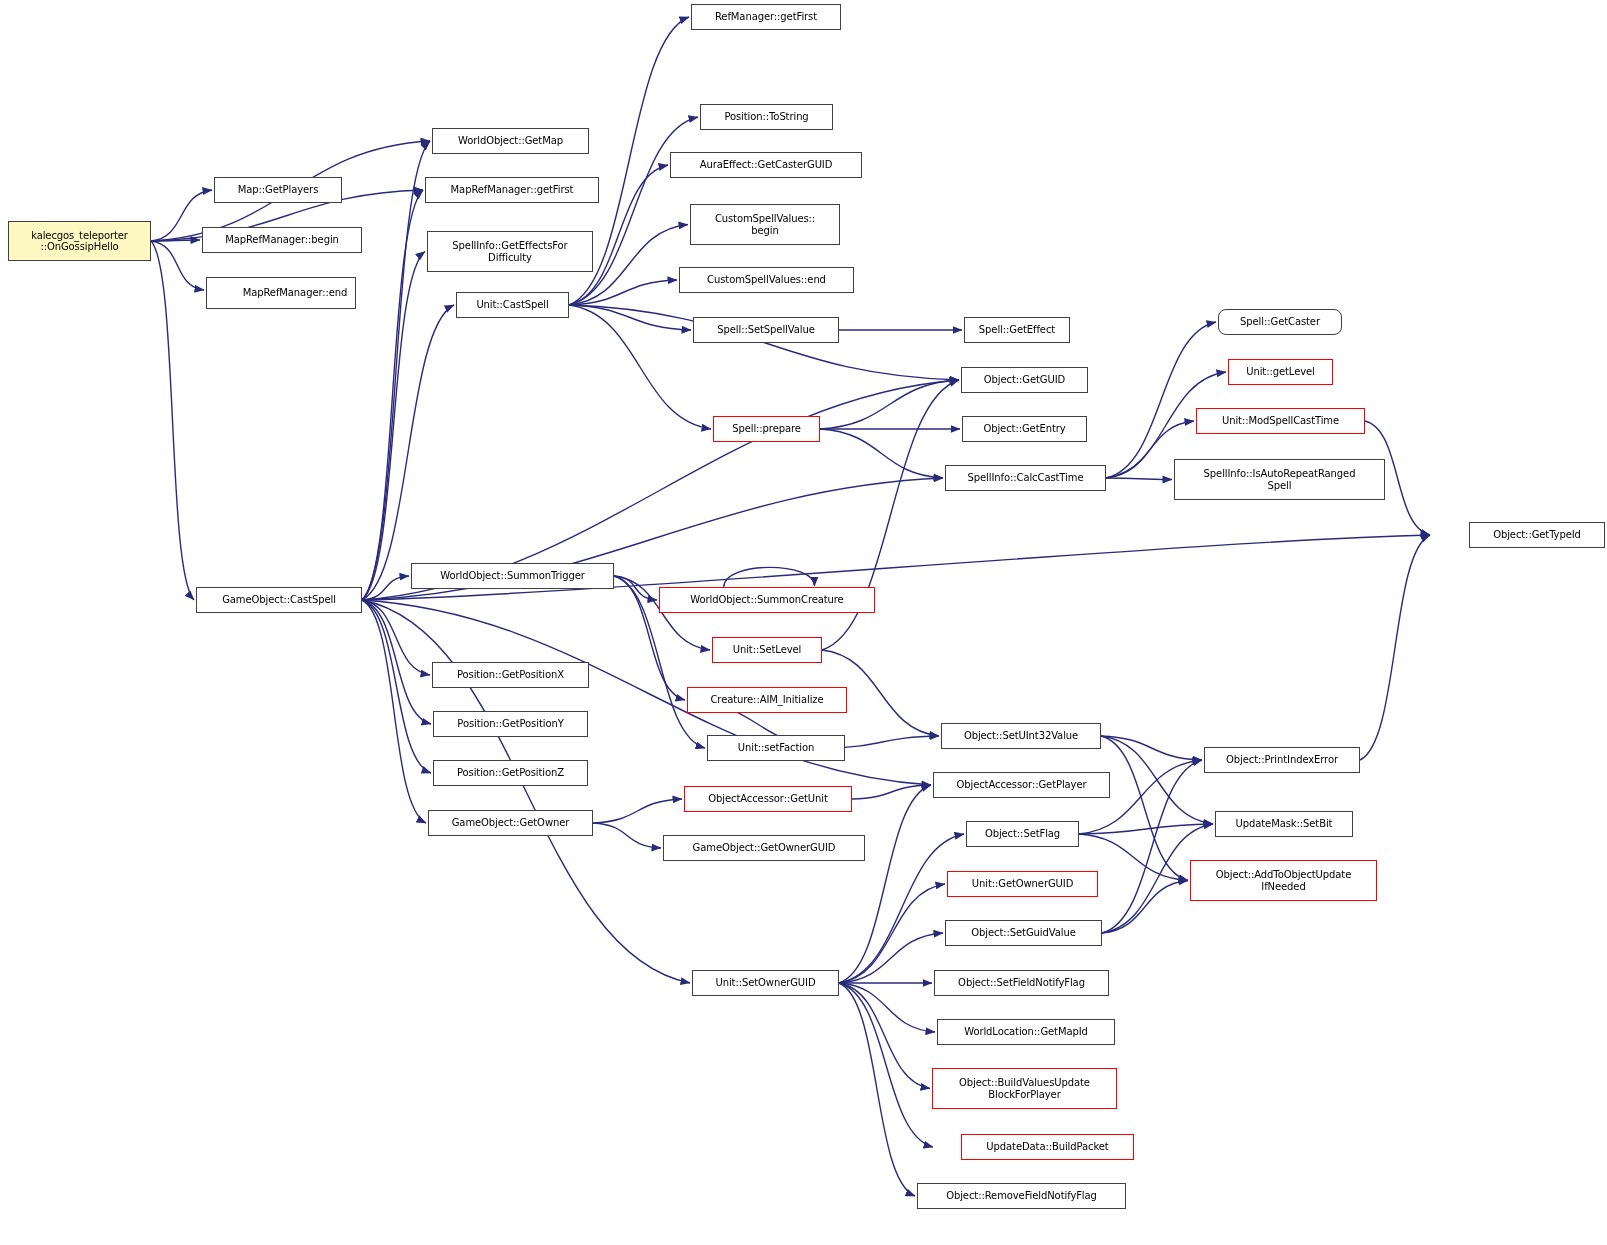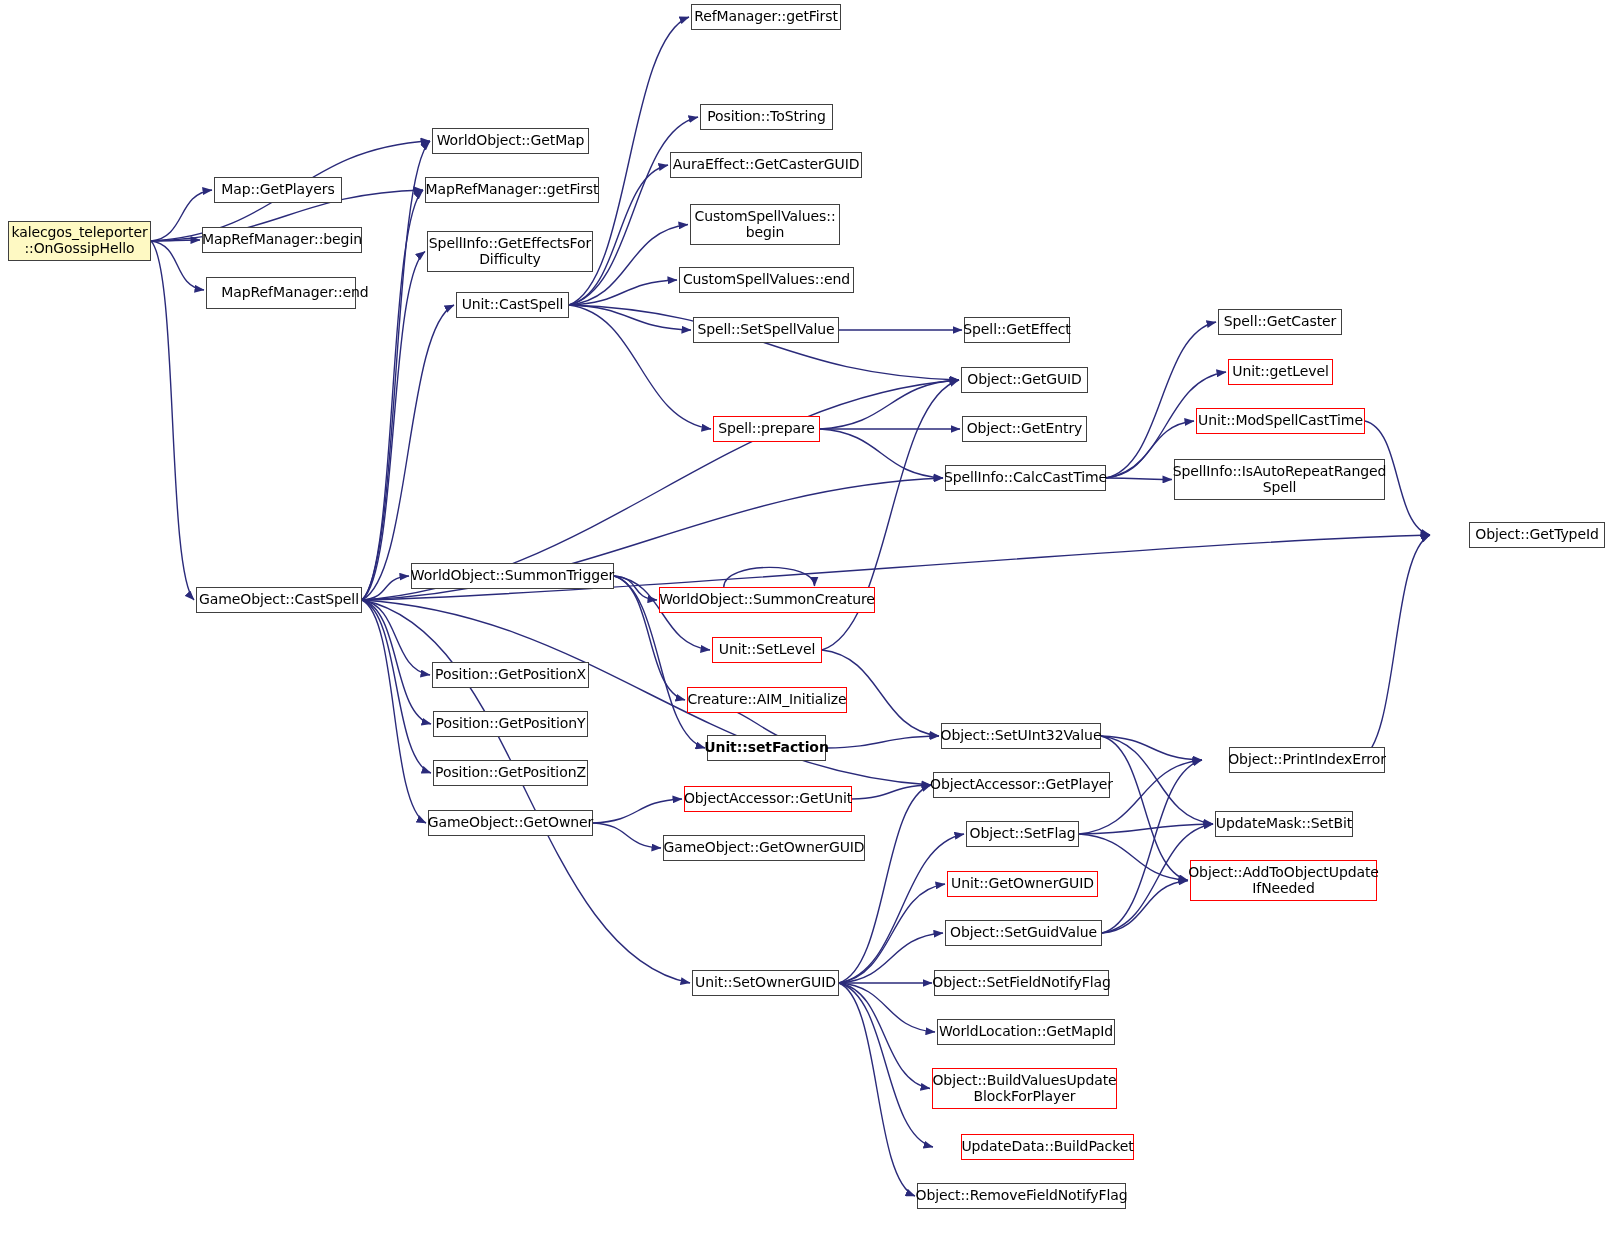--- a/index.html
+++ b/index.html
@@ -24,21 +24,21 @@
   }
   .node {
     position: absolute;
     box-sizing: border-box;
     display: flex;
     align-items: center;
     justify-content: center;
     text-align: center;
     background: #ffffff;
     border: 1px solid #404040;
-    font-size: 14px;
+    font-size: 10px;
     line-height: 1.12;
     color: #000000;
     letter-spacing: -0.1px;
     white-space: pre-line;
     z-index: 5;
   }
   .node.red {
     border-color: #ff0000;
   }
   .node.highlight {
@@ -143,48 +143,48 @@
       <div class="node" style="left: 670px; top: 152px; width: 192px; height: 26px;">AuraEffect::GetCasterGUID</div>
       <div class="node" style="left: 690px; top: 204px; width: 150px; height: 41px;">CustomSpellValues::
 begin</div>
       <div class="node" style="left: 679px; top: 267px; width: 175px; height: 26px;">CustomSpellValues::end</div>
       <div class="node" style="left: 693px; top: 317px; width: 146px; height: 26px;">Spell::SetSpellValue</div>
       <div class="node red" style="left: 713px; top: 416px; width: 107px; height: 26px;">Spell::prepare</div>
       <div class="node" style="left: 964px; top: 317px; width: 106px; height: 26px;">Spell::GetEffect</div>
       <div class="node" style="left: 961px; top: 367px; width: 127px; height: 26px;">Object::GetGUID</div>
       <div class="node" style="left: 962px; top: 416px; width: 125px; height: 26px;">Object::GetEntry</div>
       <div class="node" style="left: 945px; top: 465px; width: 161px; height: 26px;">SpellInfo::CalcCastTime</div>
-      <div class="node" style="left: 1218px; top: 309px; width: 124px; height: 26px;">Spell::GetCaster</div>
+      <div class="node" style="left: 1218px; top: 309px; width: 124px; height: 26px; border-radius: 8px;">Spell::GetCaster</div>
       <div class="node red" style="left: 1228px; top: 359px; width: 105px; height: 26px;">Unit::getLevel</div>
       <div class="node red" style="left: 1196px; top: 408px; width: 169px; height: 26px;">Unit::ModSpellCastTime</div>
       <div class="node" style="left: 1174px; top: 459px; width: 211px; height: 41px;">SpellInfo::IsAutoRepeatRanged
 Spell</div>
       <div class="node" style="left: 1432px; top: 522px; width: 136px; height: 26px; margin-left: 37px;">Object::GetTypeId</div>
       <div class="node" style="left: 196px; top: 587px; width: 166px; height: 26px;">GameObject::CastSpell</div>
       <div class="node" style="left: 411px; top: 563px; width: 203px; height: 26px;">WorldObject::SummonTrigger</div>
       <div class="node red" style="left: 659px; top: 587px; width: 216px; height: 26px;">WorldObject::SummonCreature</div>
       <div class="node red" style="left: 712px; top: 637px; width: 110px; height: 26px;">Unit::SetLevel</div>
       <div class="node red" style="left: 687px; top: 687px; width: 160px; height: 26px;">Creature::AIM_Initialize</div>
       <div class="node" style="left: 432px; top: 662px; width: 157px; height: 26px;">Position::GetPositionX</div>
       <div class="node" style="left: 433px; top: 711px; width: 155px; height: 26px;">Position::GetPositionY</div>
       <div class="node" style="left: 433px; top: 760px; width: 155px; height: 26px;">Position::GetPositionZ</div>
       <div class="node" style="left: 428px; top: 810px; width: 165px; height: 26px;">GameObject::GetOwner</div>
-      <div class="node" style="left: 707px; top: 735px; width: 119px; height: 26px; font-weight: bold;">Unit::setFaction</div>
+      <div class="node" style="left: 707px; top: 735px; width: 138px; height: 26px;">Unit::setFaction</div>
       <div class="node red" style="left: 684px; top: 786px; width: 168px; height: 26px;">ObjectAccessor::GetUnit</div>
       <div class="node" style="left: 663px; top: 835px; width: 202px; height: 26px;">GameObject::GetOwnerGUID</div>
       <div class="node" style="left: 941px; top: 723px; width: 160px; height: 26px;">Object::SetUInt32Value</div>
       <div class="node" style="left: 933px; top: 772px; width: 177px; height: 26px;">ObjectAccessor::GetPlayer</div>
       <div class="node" style="left: 966px; top: 821px; width: 113px; height: 26px;">Object::SetFlag</div>
       <div class="node red" style="left: 947px; top: 871px; width: 151px; height: 26px;">Unit::GetOwnerGUID</div>
       <div class="node" style="left: 945px; top: 920px; width: 157px; height: 26px;">Object::SetGuidValue</div>
       <div class="node" style="left: 692px; top: 970px; width: 147px; height: 26px;">Unit::SetOwnerGUID</div>
       <div class="node" style="left: 934px; top: 970px; width: 175px; height: 26px;">Object::SetFieldNotifyFlag</div>
       <div class="node" style="left: 937px; top: 1019px; width: 178px; height: 26px;">WorldLocation::GetMapId</div>
       <div class="node red" style="left: 932px; top: 1068px; width: 185px; height: 41px;">Object::BuildValuesUpdate
 BlockForPlayer</div>
       <div class="node red" style="left: 935px; top: 1134px; width: 173px; height: 26px; margin-left: 26px;">UpdateData::BuildPacket</div>
       <div class="node" style="left: 917px; top: 1183px; width: 209px; height: 26px;">Object::RemoveFieldNotifyFlag</div>
-      <div class="node" style="left: 1204px; top: 747px; width: 156px; height: 26px; margin-left: 25px;">Object::PrintIndexError</div>
+      <div class="node" style="left: 1204px; top: 747px; width: 156px; height: 26px;">Object::PrintIndexError</div>
       <div class="node" style="left: 1215px; top: 811px; width: 138px; height: 26px;">UpdateMask::SetBit</div>
       <div class="node red" style="left: 1190px; top: 860px; width: 187px; height: 41px;">Object::AddToObjectUpdate
 IfNeeded</div>
     </div>
 </div>
 
 </body></html>

